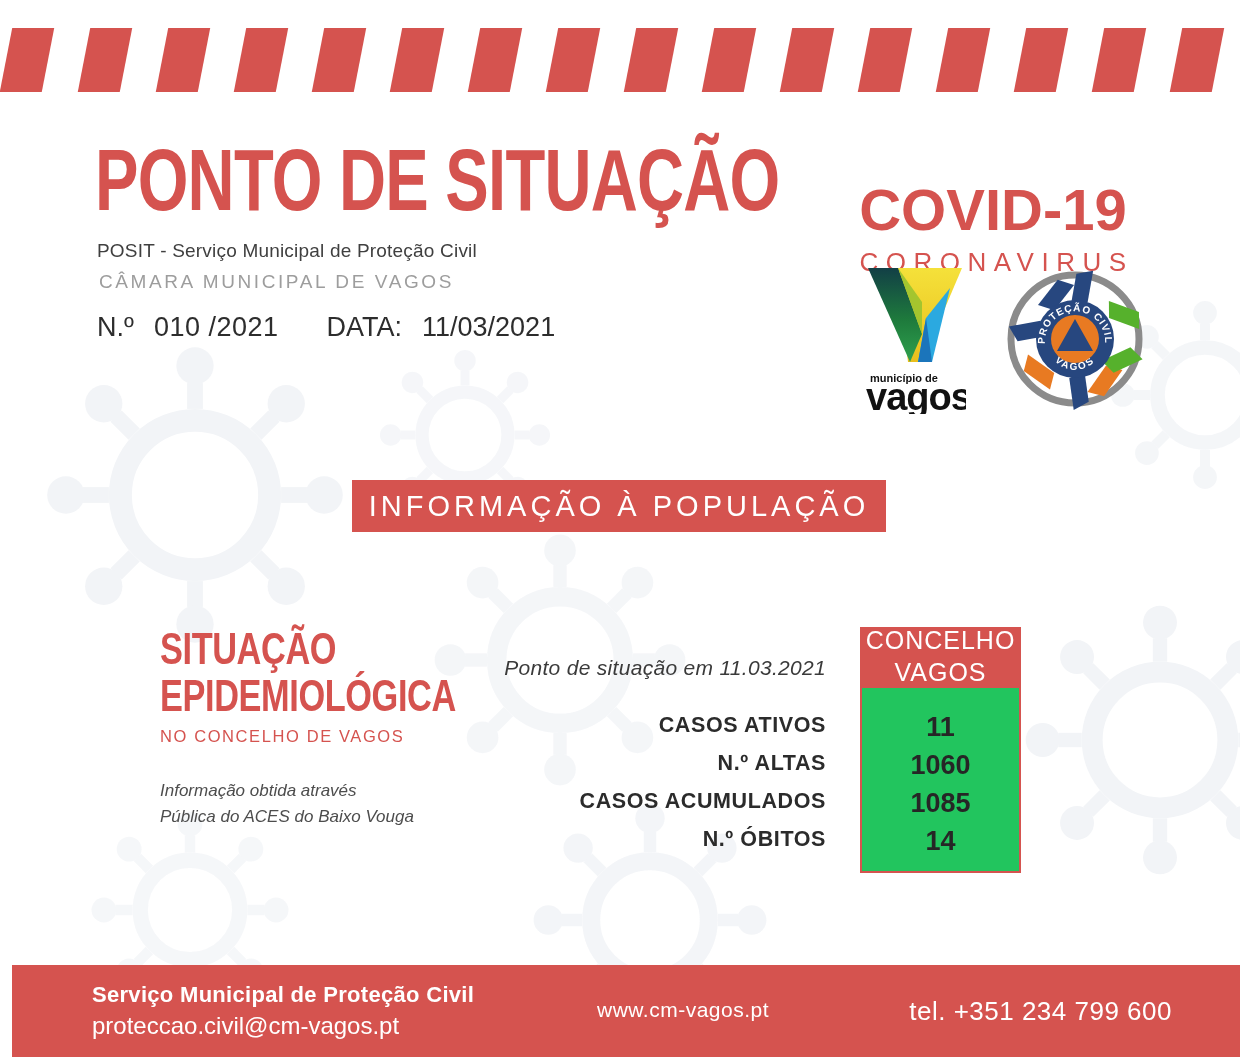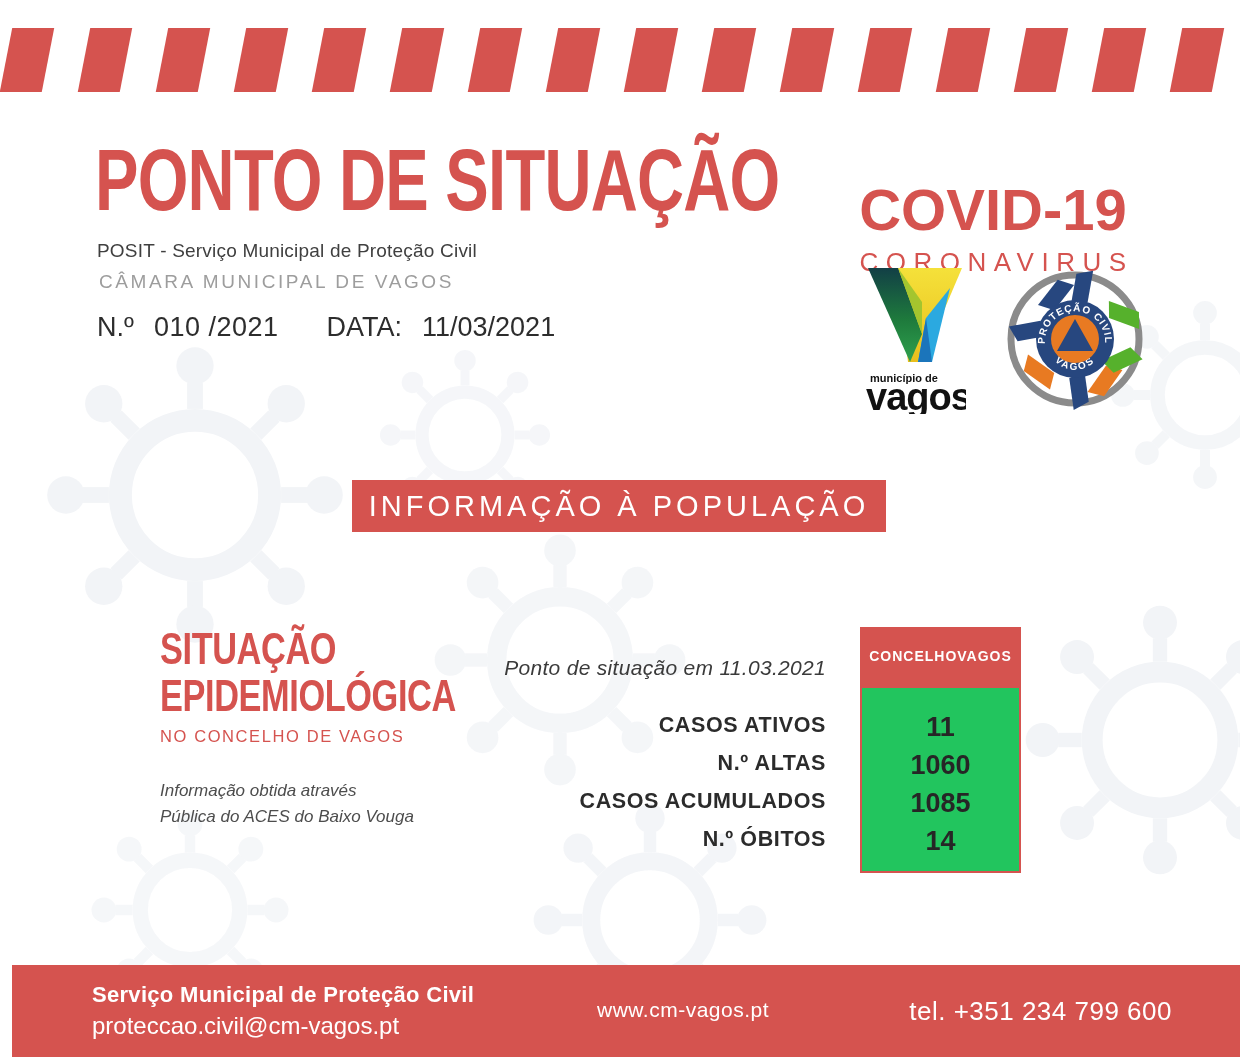--- a/index.html
+++ b/index.html
@@ -35,22 +35,22 @@
             white-space:nowrap;transform:scaleX(0.78);transform-origin:left top;letter-spacing:-0.5px;}
   .sec-sub{margin-top:8px;font-size:16.5px;color:#d5534f;letter-spacing:1.6px;white-space:nowrap;}
   .sec-note{margin-top:32px;font-size:17px;font-style:italic;color:#4d4d4d;line-height:1.5;}
   
   .caption{position:absolute;left:360px;top:656px;width:466px;text-align:right;
            font-style:italic;font-size:21px;color:#3a3a3a;letter-spacing:0.3px;}
   .labels{position:absolute;left:360px;top:706px;width:466px;}
   .label-row{height:38px;display:flex;align-items:center;justify-content:flex-end;
              font-size:21.5px;font-weight:bold;color:#2b2b2b;letter-spacing:0.6px;}
   .thead{position:absolute;left:860px;top:627px;width:161px;height:59px;background:#d5534f;
-         color:#fff;font-weight:bold;font-size:14px;letter-spacing:1px;
-         display:flex;flex-direction:row;align-items:center;justify-content:center;line-height:1.25;}
+         color:#fff;font-weight:normal;font-size:25px;letter-spacing:1px;
+         display:flex;flex-direction:column;align-items:center;justify-content:center;line-height:1.25;}
   .tbody{position:absolute;left:860px;top:686px;width:161px;height:187px;background:#22c55e;
          border:2px solid #d5534f;box-sizing:border-box;padding-top:20px;}
   .value-row{height:38px;display:flex;align-items:center;justify-content:center;
              font-size:27px;font-weight:bold;color:#262626;}
   
   .footer{position:absolute;left:12px;top:965px;width:1240px;height:92px;background:#d5534f;color:#fff;}
   .f-left{position:absolute;left:80px;top:15px;line-height:1.35;}
   .f-name{font-size:22px;font-weight:bold;letter-spacing:0.3px;}
   .f-email{font-size:24px;}
   .f-web{position:absolute;left:585px;top:33px;font-size:21px;letter-spacing:0.5px;}

